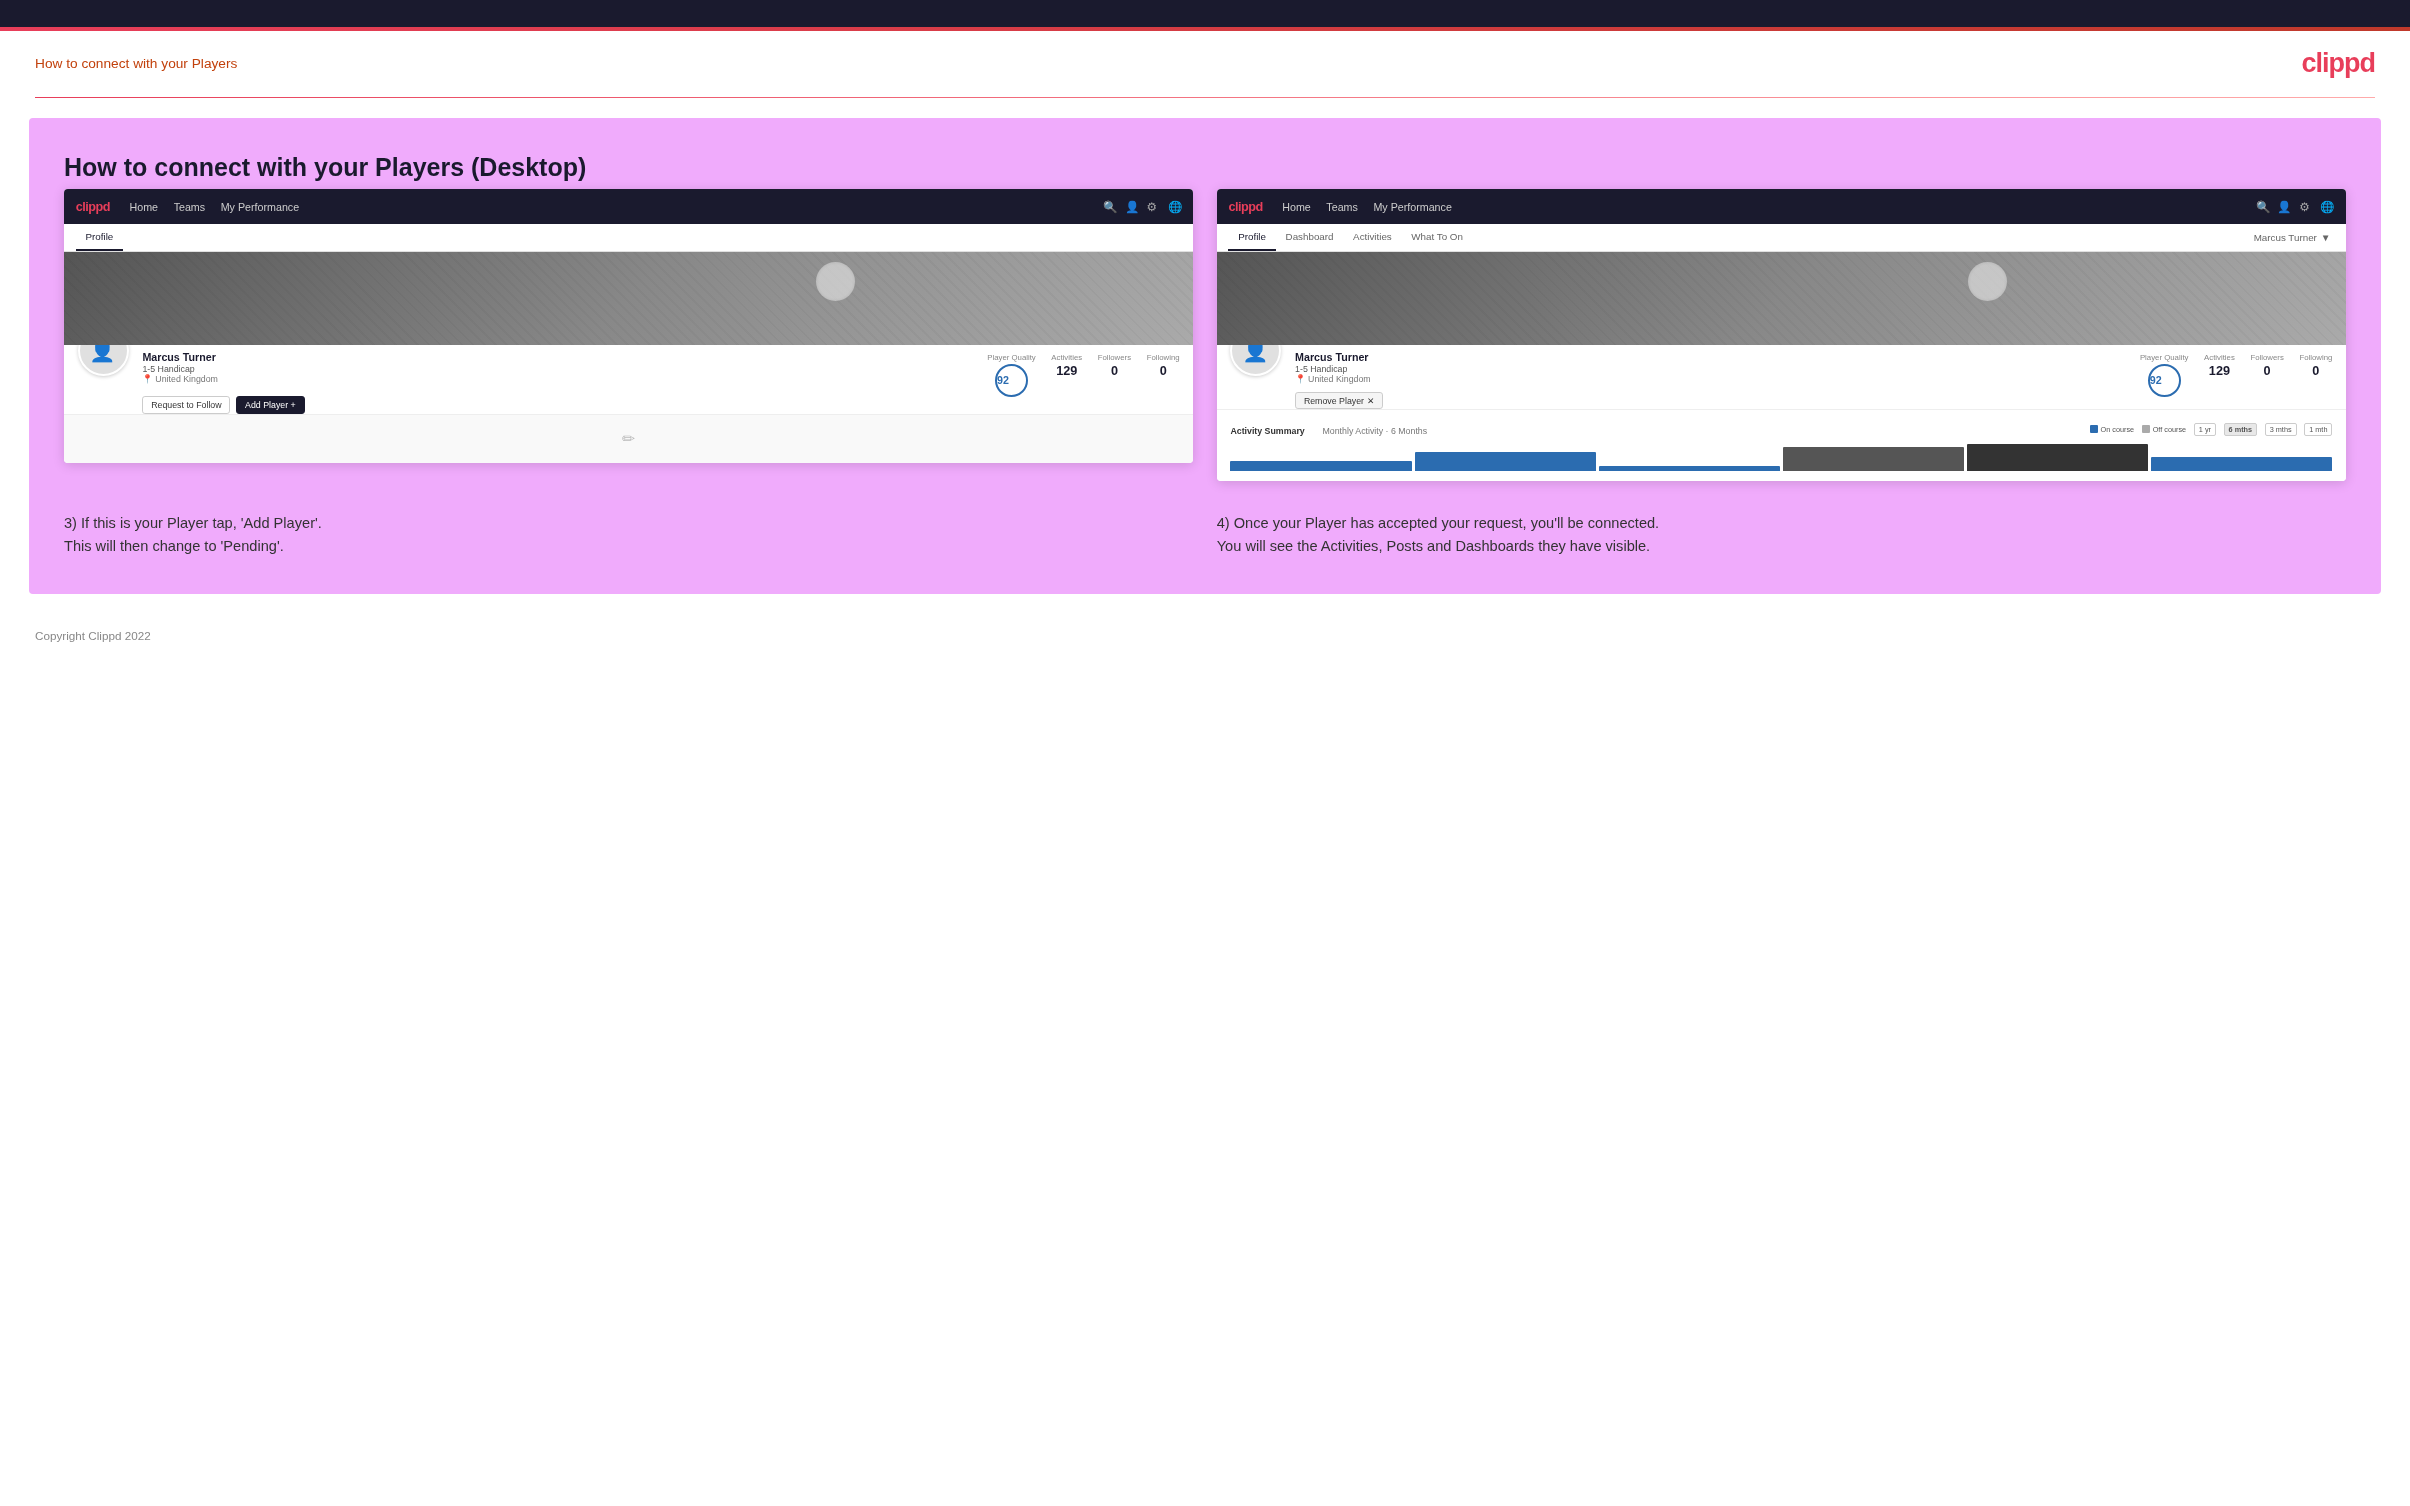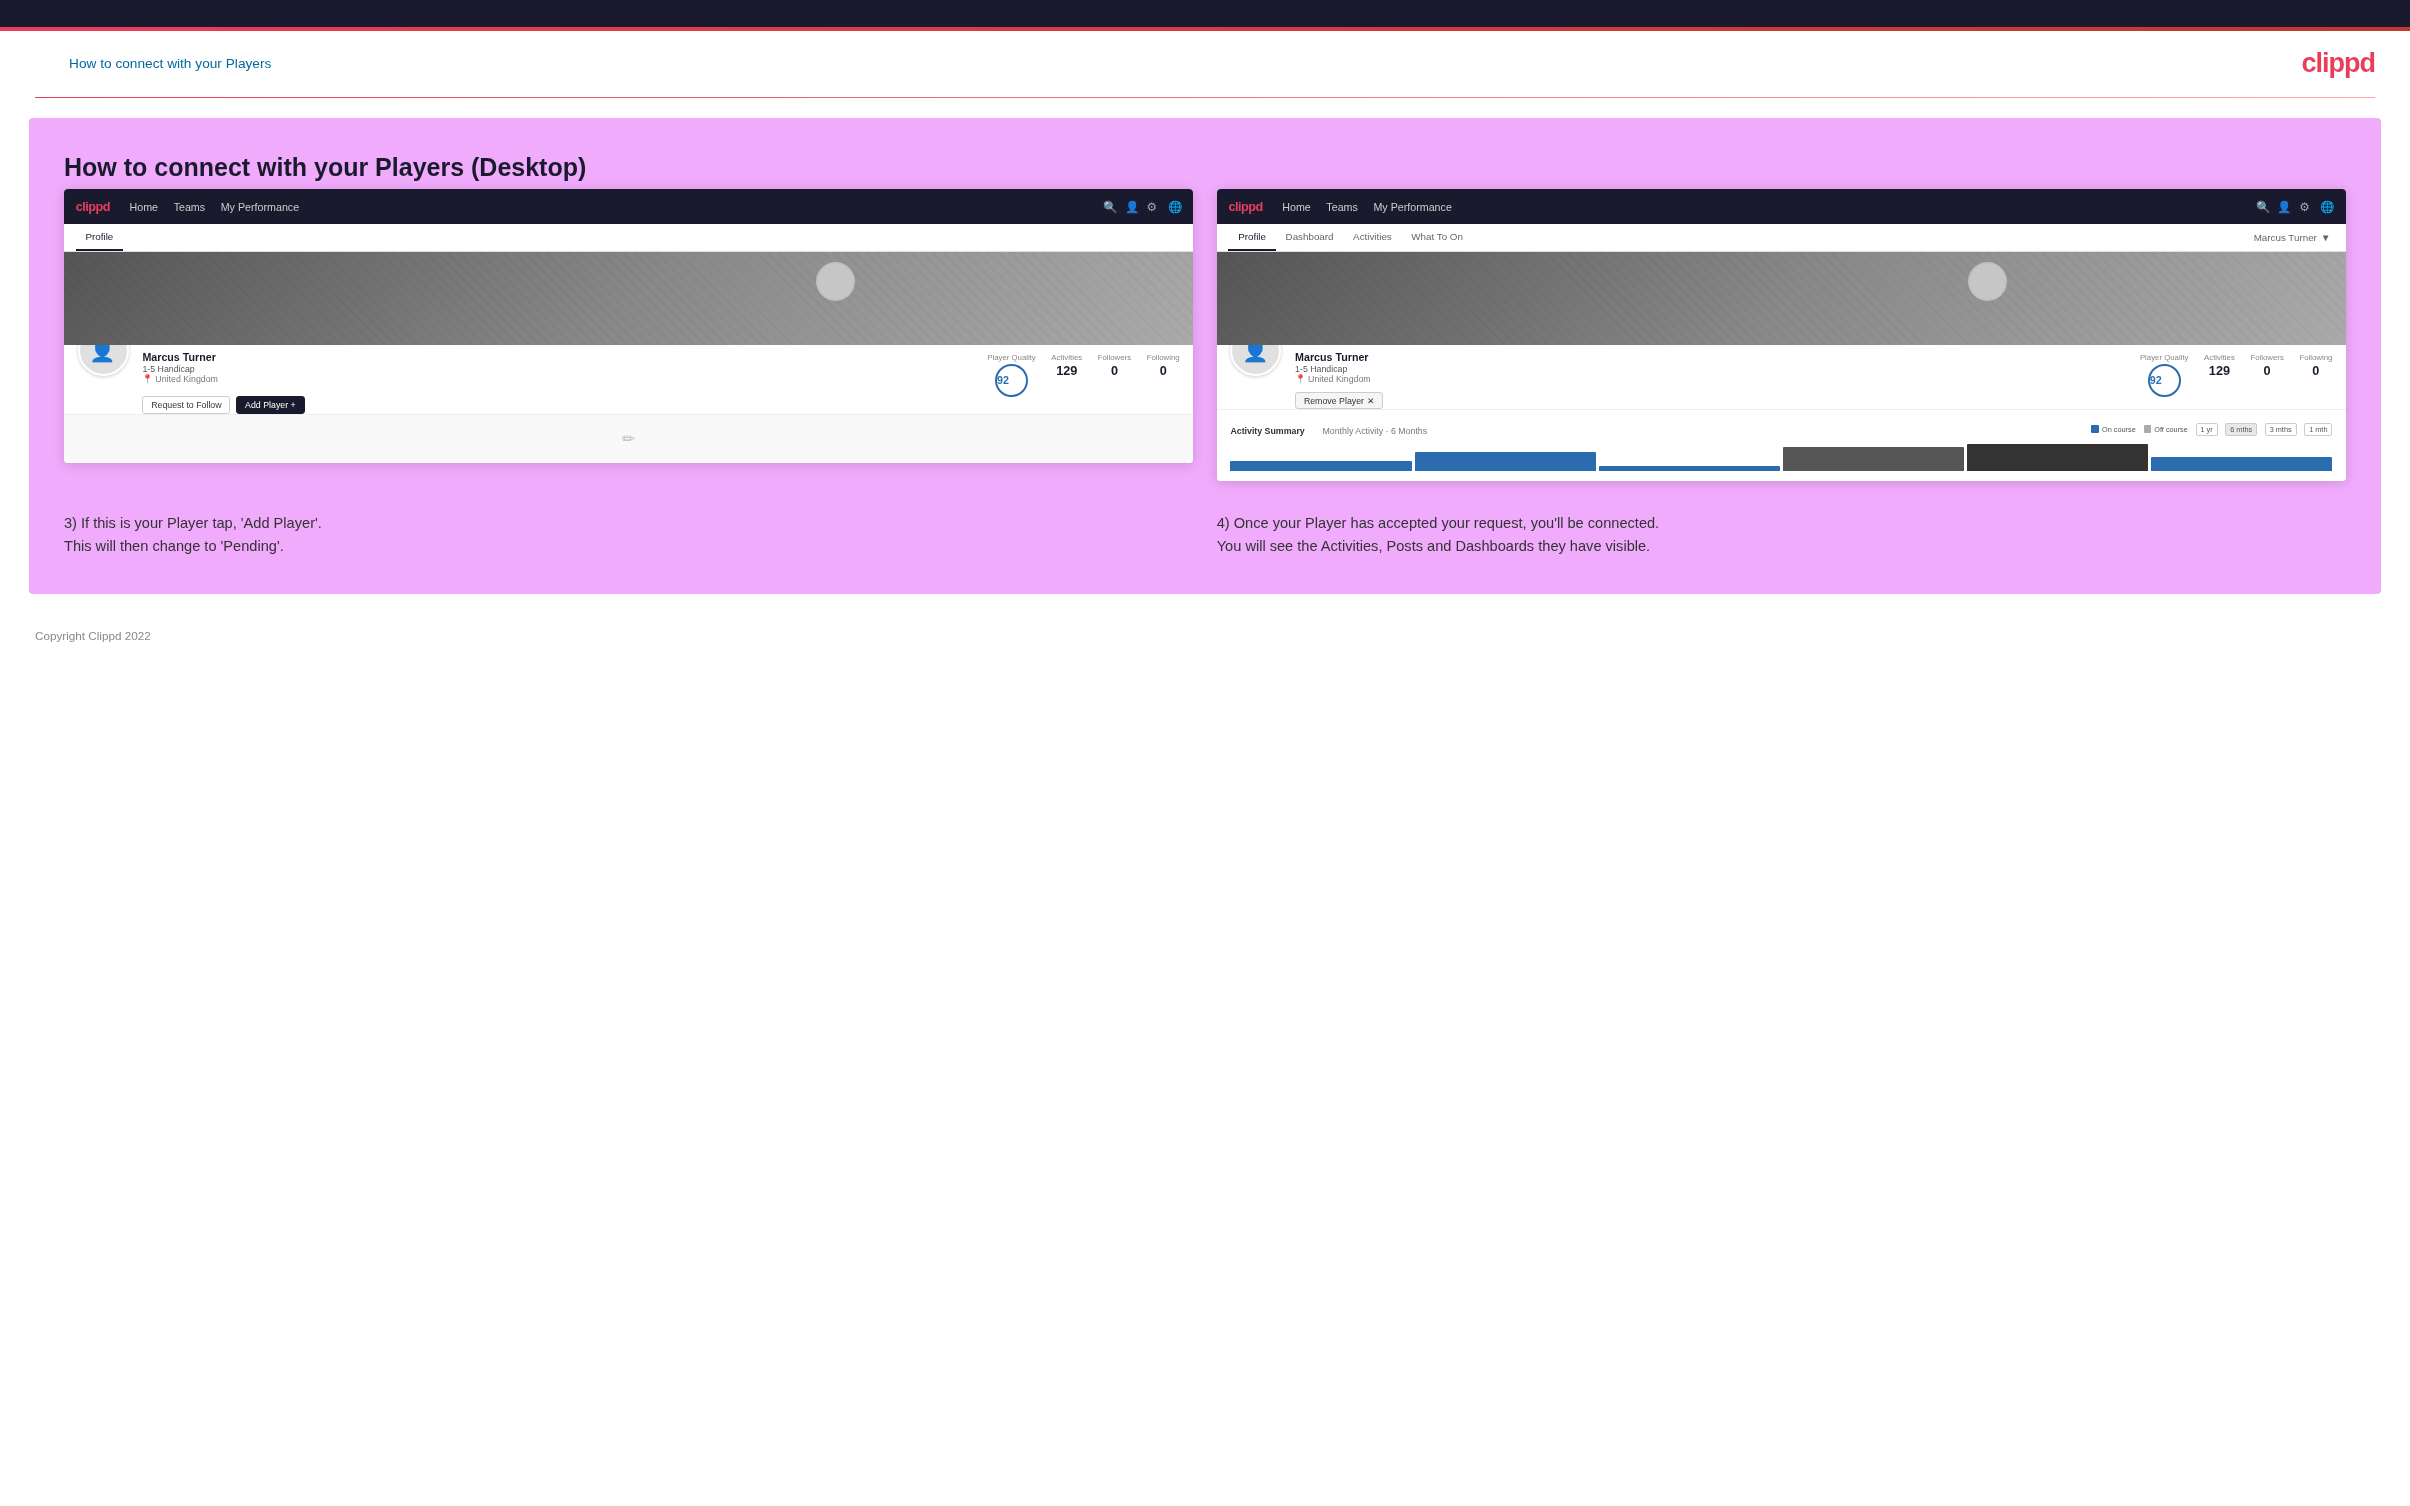--- a/index.html
+++ b/index.html
@@ -24,22 +24,21 @@
     
     .header {
       display: flex;
       align-items: center;
       justify-content: space-between;
       padding: 17.6px 35px;
       background: #fff;
     }
     .header-title {
       font-size: 13.7px;
-      color: #0369a1;
-      margin-left: 34px;
+      color: #c2410c;
     }
     .clippd-logo {
       font-size: 27px;
       font-weight: 700;
       color: #e83e5a;
       letter-spacing: -1px;
     }
 
     
     .header-divider {
@@ -332,21 +331,21 @@
       font-size: 7.3px;
       padding: 1px 3.9px;
       border: 1px solid #ccc;
       border-radius: 2px;
       background: #fff;
       color: #555;
       cursor: pointer;
     }
     .filter-btn.active {
       background: #e8e8e8;
-      font-weight: 400;
+      font-weight: 700;
     }
     .chart-area {
       height: 27px;
       display: flex;
       align-items: flex-end;
       gap: 2.9px;
     }
     .chart-bar {
       flex: 1;
       border-radius: 1px 1px 0 0;

